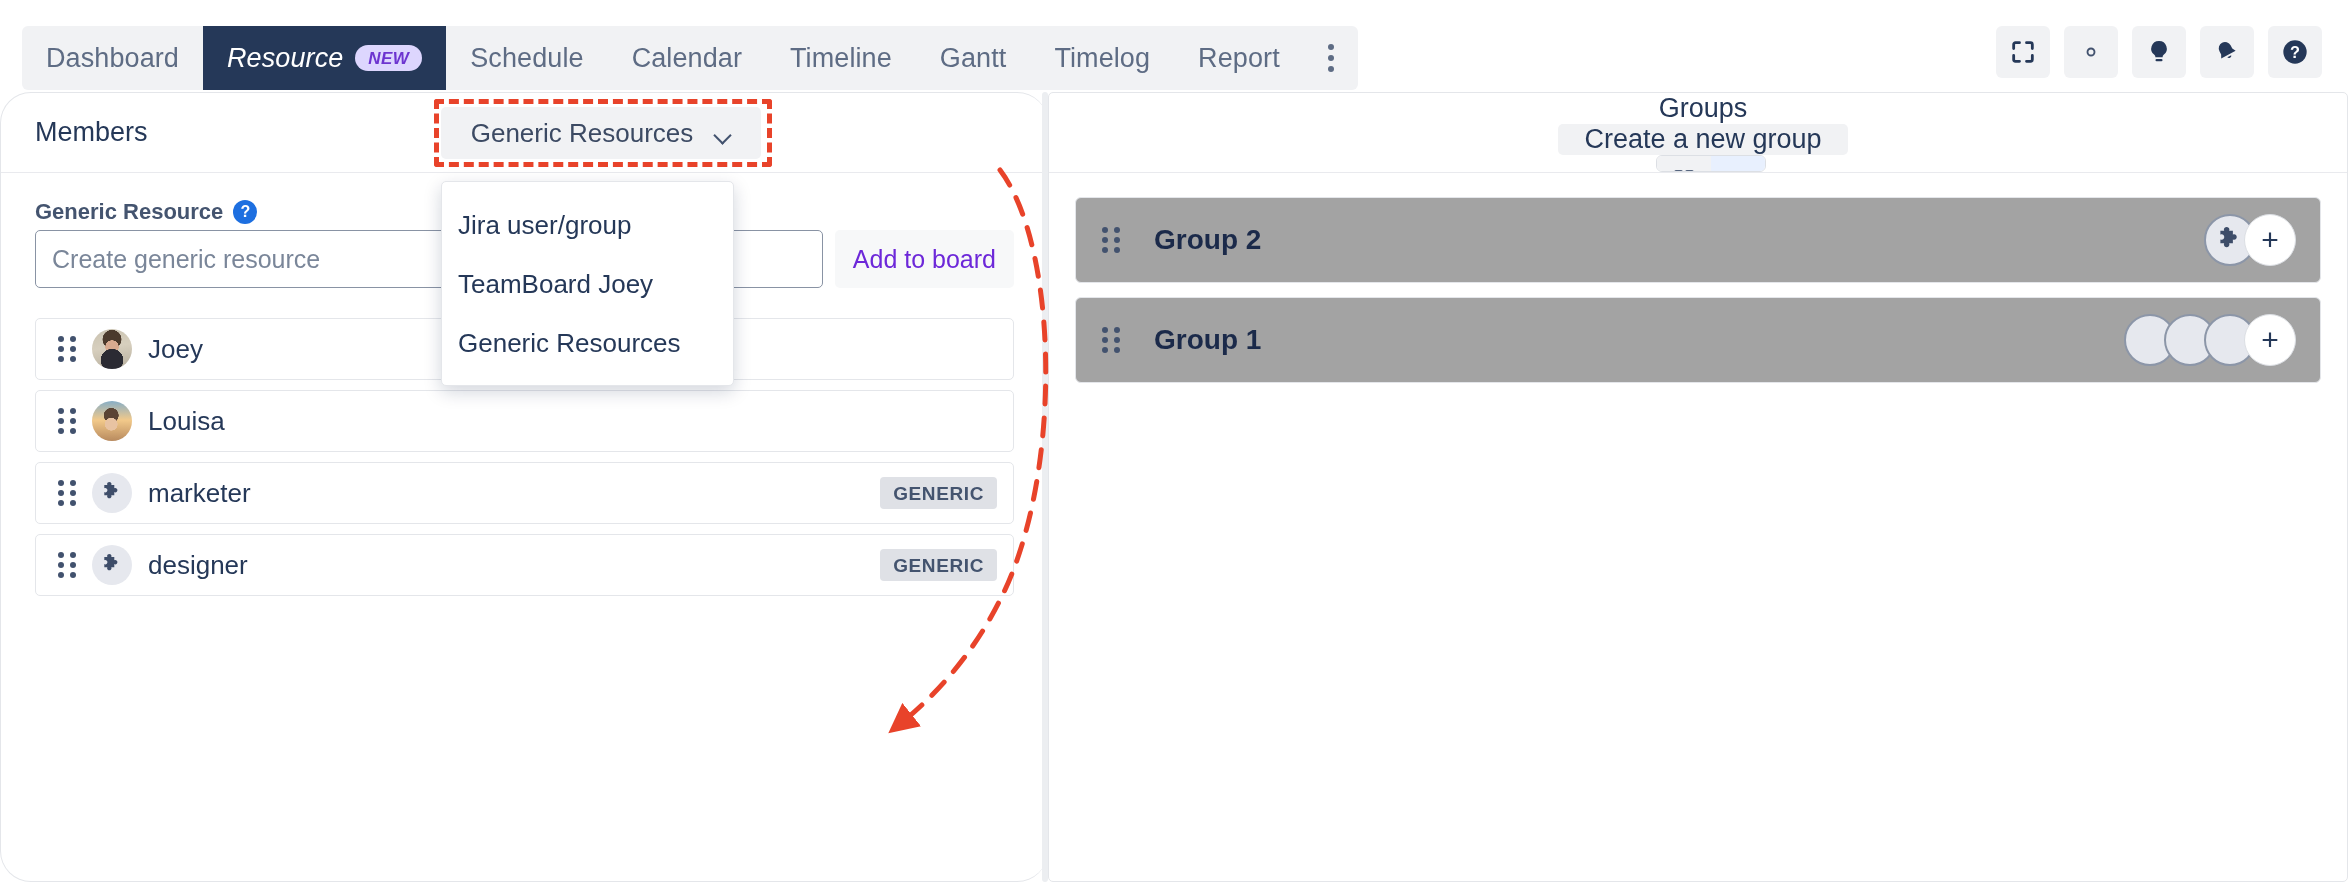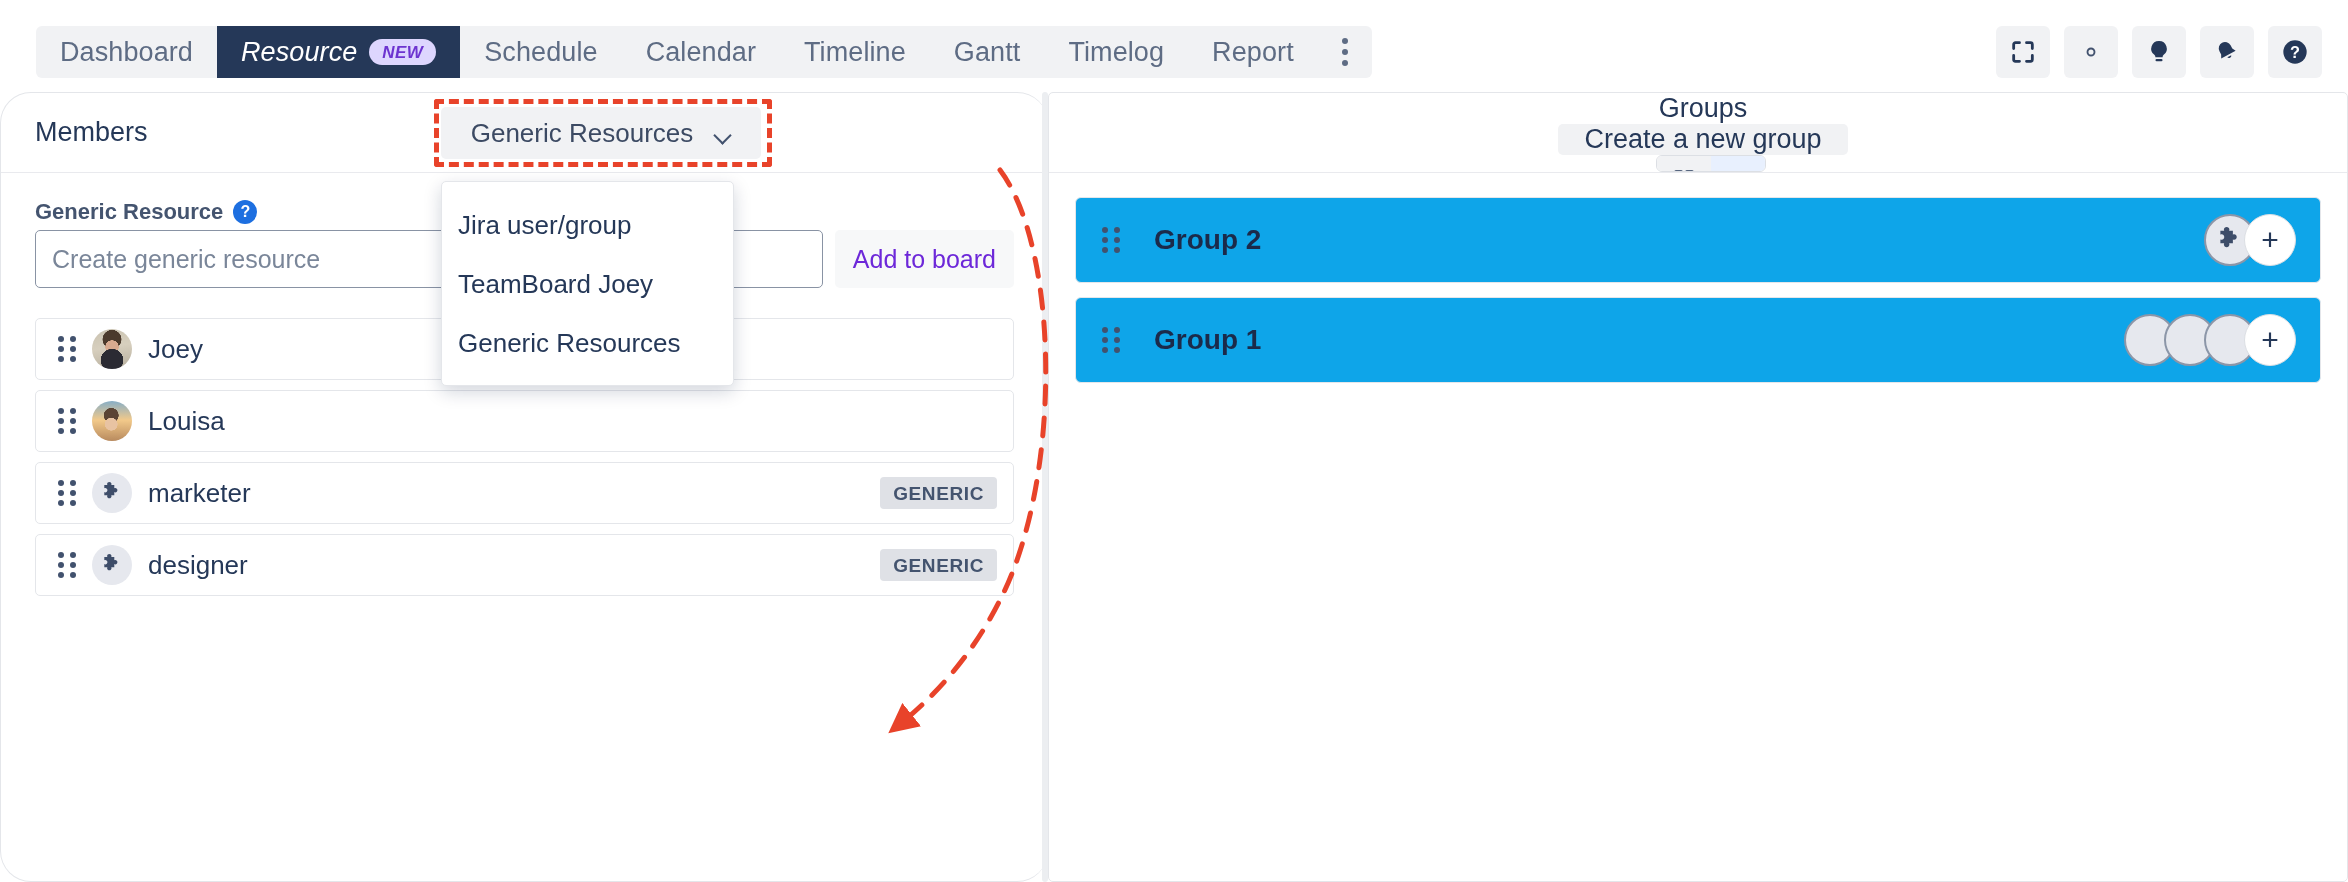--- a/index.html
+++ b/index.html
@@ -11,22 +11,22 @@
     overflow: hidden;
   }
 
   
   .topbar {
     position: absolute; left: 0; top: 0;
     width: 2348px; height: 92px;
     background: #ffffff;
   }
   .tabstrip {
-    position: absolute; left: 36px; top: 26px;
-    height: 52px;
+    position: absolute; left: 22px; top: 26px;
+    height: 64px;
     background: #f1f2f4;
     border-radius: 6px;
     display: flex;
     align-items: stretch;
   }
   .tab {
     display: flex; align-items: center; gap: 12px;
     padding: 0 24px;
     font-size: 27px;
     color: #5e6c84;
@@ -251,21 +251,21 @@
   .vt.list { background: #e8f0fe; }
 
   .groups-body { padding: 24px 26px 0 26px; }
   .group-card {
     border: 1px solid #e4e6ea;
     border-radius: 6px;
     height: 86px;
     display: flex; align-items: center;
     padding: 0 24px 0 26px;
     margin-bottom: 14px;
-    background: #0ea5e9;
+    background: #a3a3a3;
   }
   .group-name { font-size: 28px; font-weight: bold; color: #1b2a4a; margin-left: 18px; }
   .grp-avatars { display: flex; align-items: center; }
   .grp-av {
     width: 52px; height: 52px; border-radius: 50%;
     border: 2px solid #8c96a8;
     margin-left: -12px;
     overflow: hidden;
     background: #e6e8ee;
     display: flex; align-items: center; justify-content: center;

